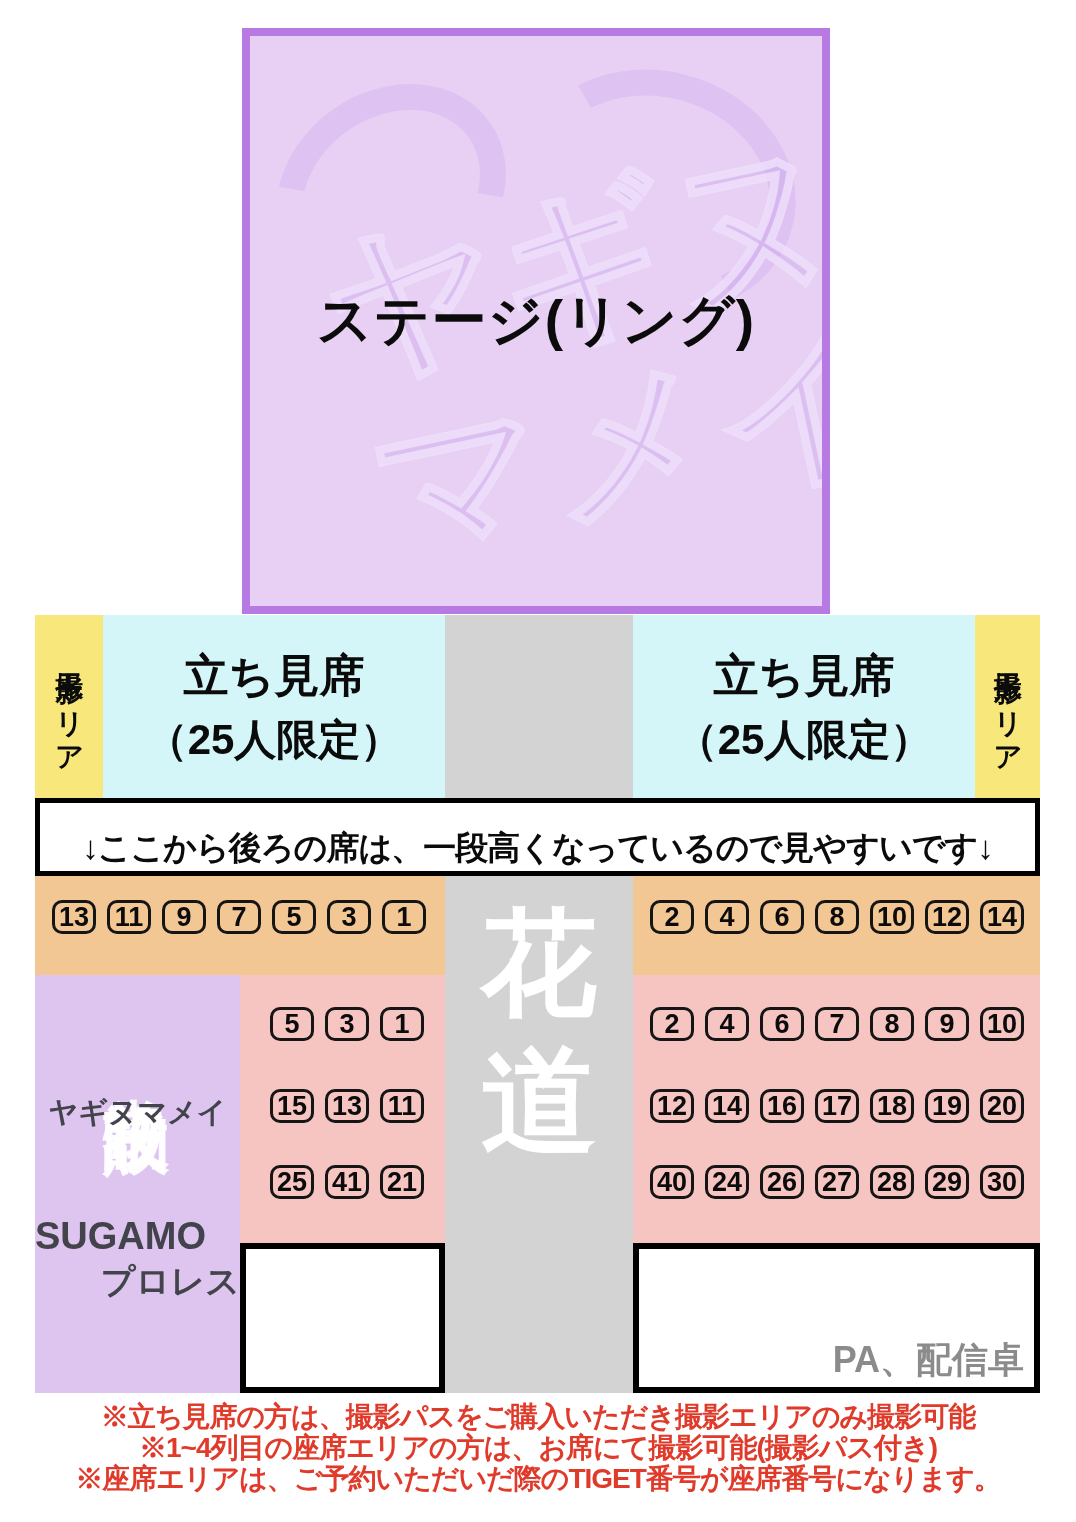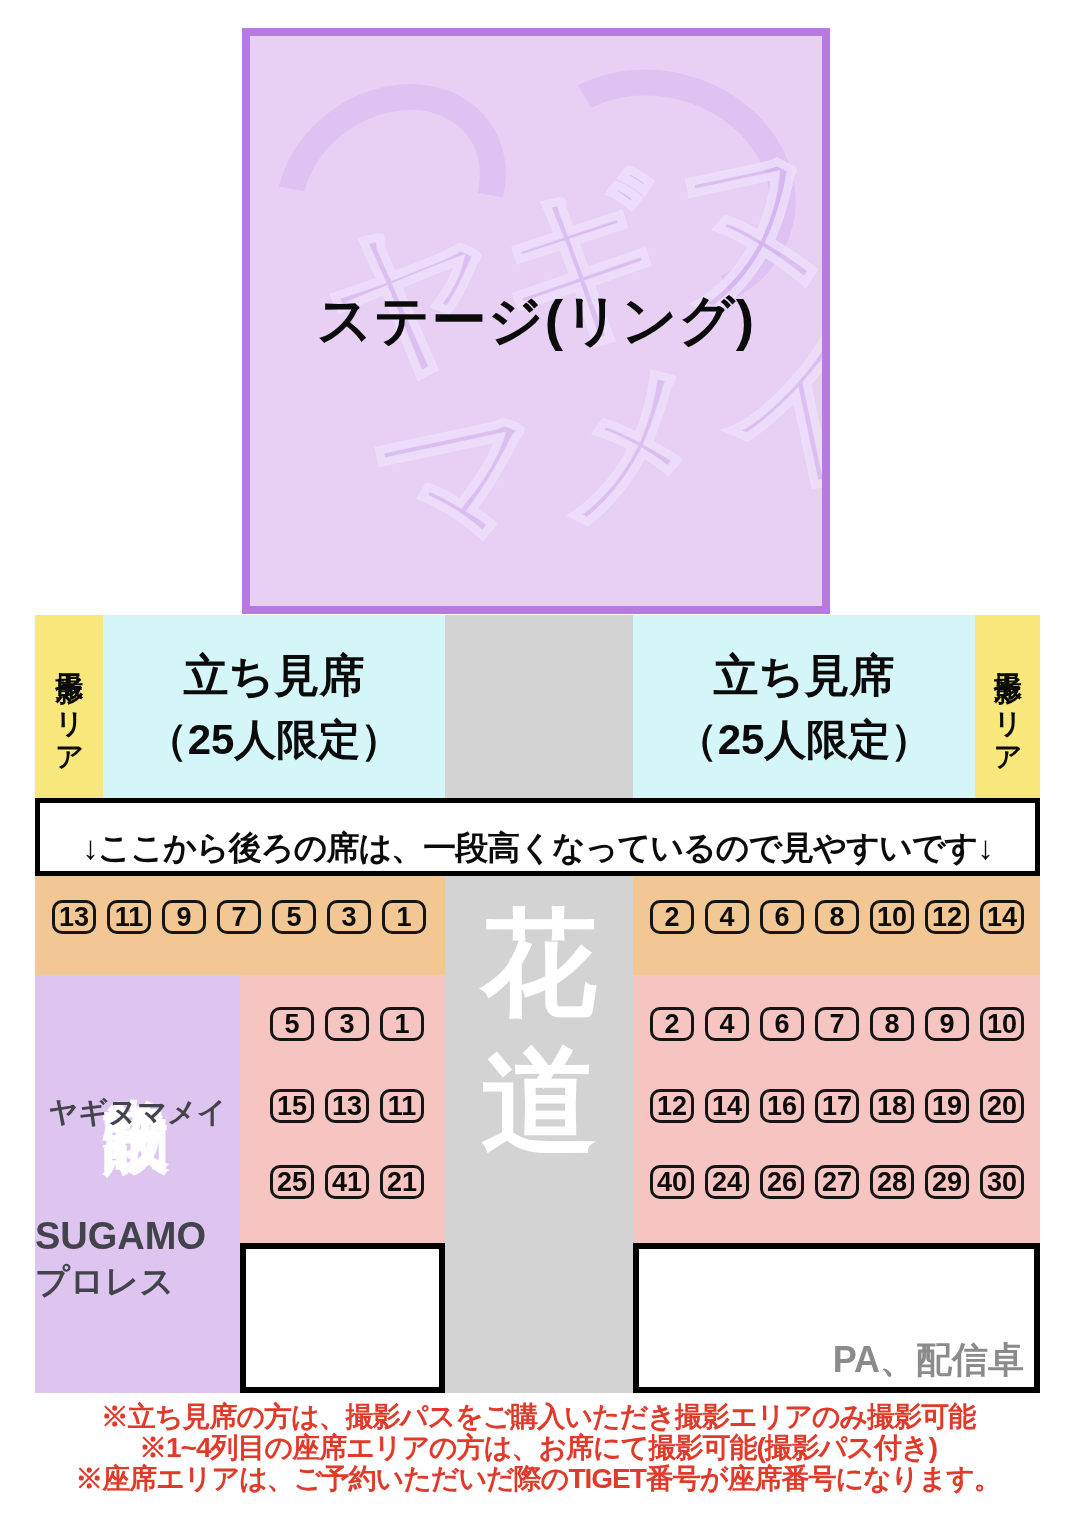--- a/index.html
+++ b/index.html
@@ -100,21 +100,21 @@
   
   .merch { left:35px; top:975px; width:205px; height:418px; background:var(--merch,#dec5f0); overflow:hidden; }
   .merch-wm {
     position:absolute; left:50%; top:70px; transform:translateX(-50%);
     writing-mode:vertical-rl; text-orientation:upright;
     font-size:66px; font-weight:800; letter-spacing:4px;
     color:rgba(255,255,255,0.94); z-index:1; line-height:1;
   }
   .merch-name   { position:absolute; left:0; right:0; top:118px; text-align:center; font-size:29px; font-weight:700; color:#43434b; z-index:2; }
   .merch-brand1 { position:absolute; left:0; right:0; top:240px; text-align:left; font-size:38px; font-weight:800; color:#43434b; z-index:2; }
-  .merch-brand2 { position:absolute; left:0; right:0; top:284px; text-align:left; font-size:34px; font-weight:800; color:#43434b; z-index:2; }
+  .merch-brand2 { position:absolute; left:0; right:0; top:284px; text-align:right; font-size:34px; font-weight:800; color:#43434b; z-index:2; }
 
   
   .white-box { background:#fff; border:6px solid #000; }
   .box-left  { left:240px; top:1243px; width:205px; height:150px; }
   .box-right {
     left:633px; top:1243px; width:407px; height:150px;
     display:flex; align-items:flex-end; justify-content:flex-end;
     padding:0 10px 2px 0;
   }
   .pa-label { font-size:36px; font-weight:800; color:#8b8b8b; }

